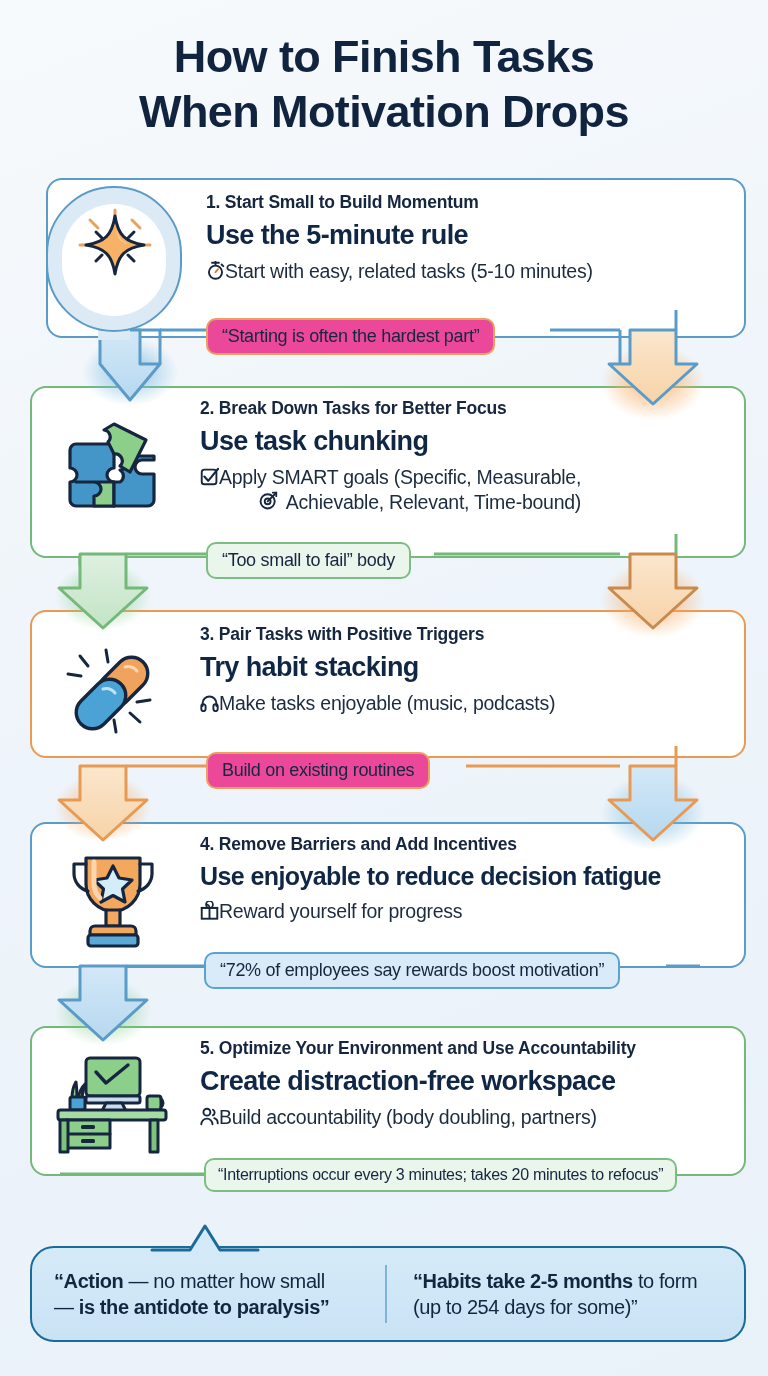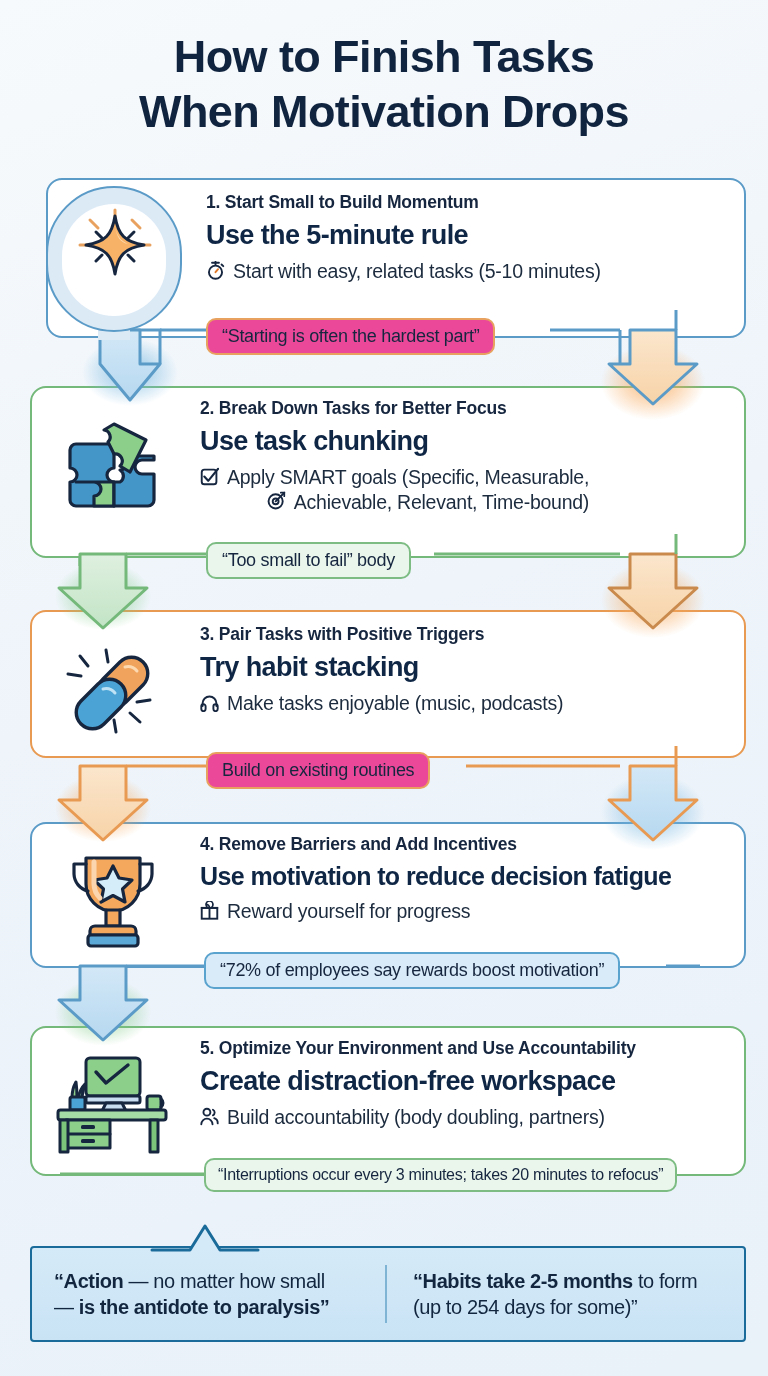--- a/index.html
+++ b/index.html
@@ -52,21 +52,21 @@
   .bulge-stem{
     position:absolute;left:98px;top:300px;width:32px;height:40px;
     background:#dceaf6;z-index:3;
   }
 
   
   .ctext{position:absolute;z-index:6;}
   .eyebrow{font-size:17.5px;font-weight:bold;color:#16263f;letter-spacing:-.2px;}
   .headline{font-size:27px;font-weight:bold;color:#0f2745;letter-spacing:-.6px;margin-top:7px;}
   .headline.sm{font-size:25px;}
-  .detail{font-size:19.5px;color:#1c2b3e;margin-top:9px;letter-spacing:-.25px;display:flex;align-items:flex-start;gap:8px;}
+  .detail{font-size:19.5px;color:#1c2b3e;margin-top:9px;letter-spacing:-.25px;display:flex;align-items:flex-start;gap:0;}
   .detail .gly{flex:0 0 auto;line-height:1;position:relative;top:1px;}
   .detail-l2{font-size:19.5px;color:#1c2b3e;margin-top:2px;letter-spacing:-.25px;display:flex;align-items:flex-start;gap:8px;justify-content:flex-end;}
 
   .t1{left:206px;top:192px;}
   .t2{left:200px;top:398px;}
   .t3{left:200px;top:624px;}
   .t4{left:200px;top:834px;}
   .t5{left:200px;top:1038px;}
 
   
@@ -93,21 +93,21 @@
   .b4{left:204px;top:952px;}
   .b5{left:204px;top:1158px;}
 
   
   .wires{position:absolute;left:0;top:0;width:768px;height:1376px;z-index:2;}
 
   
   .footer{
     position:absolute;left:30px;top:1246px;width:716px;height:96px;
     background:linear-gradient(180deg,#d5eaf8 0%,#c9e3f5 100%);
-    border:2.5px solid #1a6b99;border-radius:4px;box-sizing:border-box;
+    border:2.5px solid #1a6b99;border-radius:24px;box-sizing:border-box;
     display:flex;align-items:center;z-index:8;
   }
   .fcol{flex:1;padding:0 22px;font-size:20px;line-height:1.32;color:#12273f;letter-spacing:-.4px;}
   .fcol.right{padding-left:26px;}
   .fdiv{width:2px;height:58px;background:#7fb4d4;}
   .fcol b{font-weight:bold;}
 </style>
 </head>
 <body>
 
@@ -324,21 +324,21 @@
         <path d="M33,80 h36 a5,5 0 0 1 5,5 v4 h-46 v-4 a5,5 0 0 1 5,-5 z" fill="#f4a85e"></path>
         <rect x="26" y="89" width="50" height="11" rx="3" fill="#5aa9d6"></rect>
         <path d="M51,20 l6,12 13,2 -9.5,9 2.5,13 -12,-6.5 -12,6.5 2.5,-13 -9.5,-9 13,-2 z" fill="#d4edf8"></path>
       </g>
       <path d="M32,16 v22 a20,20 0 0 0 6,14" fill="none" stroke="#fbd5ae" stroke-width="5" stroke-linecap="round"></path>
     </svg>
   </div>
 
   <div class="ctext t4">
     <div class="eyebrow">4. Remove Barriers and Add Incentives</div>
-    <div class="headline sm">Use motivation to reduce decision fatigue</div>
+    <div class="headline sm">Use enjoyable to reduce decision fatigue</div>
     <div class="detail">
       <span class="gly">
         <svg width="19" height="19" viewBox="0 0 22 22">
           <rect x="2" y="8" width="18" height="12.5" fill="none" stroke="#16263f" stroke-width="2.2"></rect>
           <line x1="1" y1="8" x2="21" y2="8" stroke="#16263f" stroke-width="2.2"></line>
           <line x1="11" y1="8" x2="11" y2="20.5" stroke="#16263f" stroke-width="2.2"></line>
           <path d="M11,8 a4,4 0 1 1 4,-4 a4,4 0 0 1 -4,4 a4,4 0 0 1 -4,-4 a4,4 0 0 1 4,4 z" fill="none" stroke="#16263f" stroke-width="2"></path>
         </svg>
       </span>
       <span>Reward yourself for progress</span>

